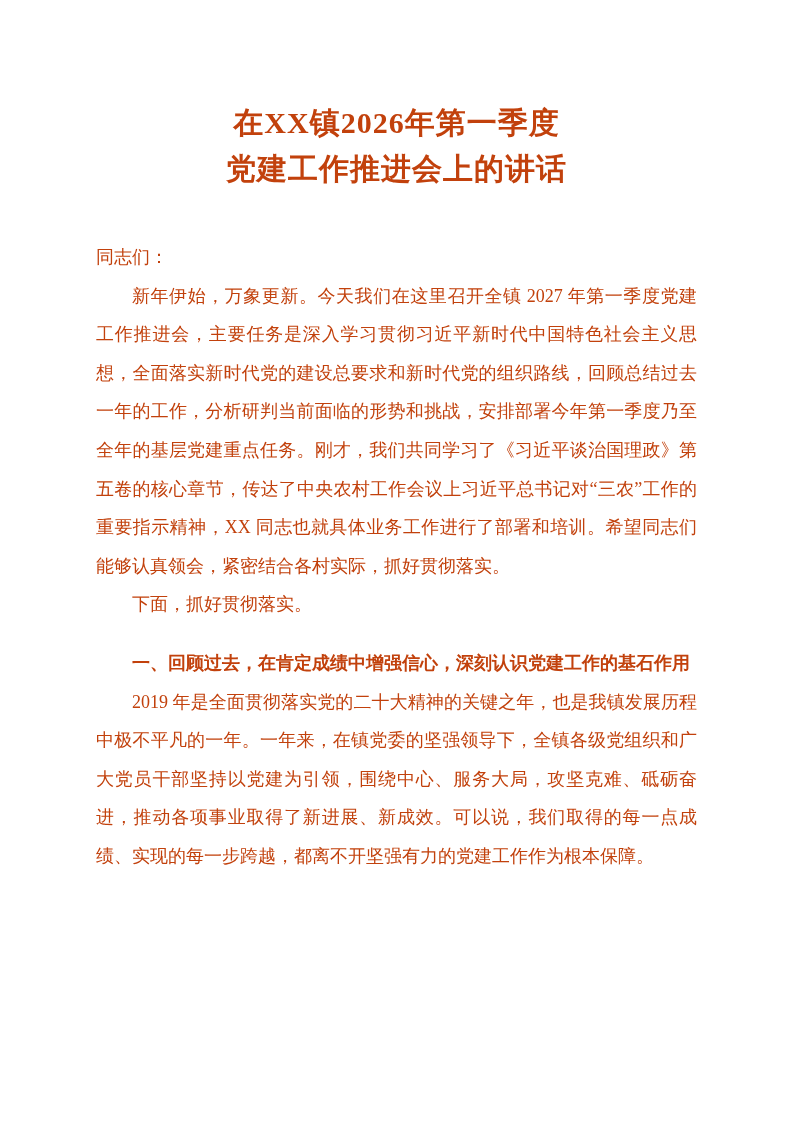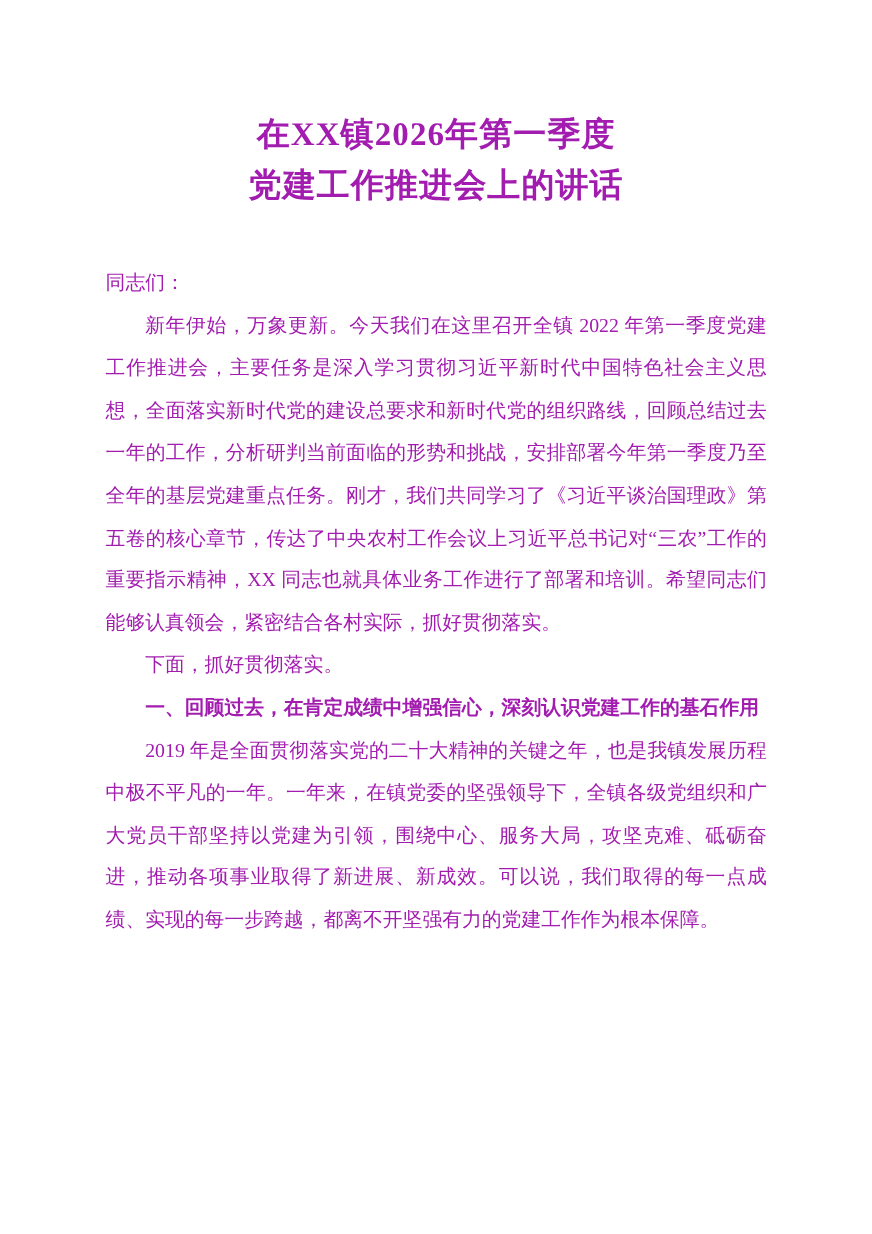--- a/index.html
+++ b/index.html
@@ -8,21 +8,21 @@
     background: #ffffff;
   }
   .page {
     position: relative;
     width: 793px;
     height: 1122px;
     background: #ffffff;
     box-sizing: border-box;
     padding: 100px 96px 0 96px;
     overflow: hidden;
-    color: #a21caf;
+    color: #c2410c;
     font-family: "Liberation Serif", "DejaVu Serif", serif;
   }
   .doc-title {
     margin: 0;
     padding: 0 10px;
     font-size: 30px;
     font-weight: bold;
     line-height: 46px;
     text-align: center;
     letter-spacing: 1px;
@@ -40,30 +40,31 @@
     text-indent: 2em;
     text-align: justify;
     font-weight: normal;
   }
   .doc-content p.salutation {
     text-indent: 0;
   }
   .doc-content p.heading {
     font-family: Liberation Serif, serif;
     font-weight: bold;
+    margin-top: 20px;
   }
   .lead-bold {
     font-weight: bold;
   }
 </style>
 </head>
 <body>
 
 <div class="page">
   <h1 class="doc-title">在XX镇2026年第一季度党建工作推进会上的讲话</h1>
   <div class="doc-content">
       <p class="salutation">同志们：</p>
-      <p class="body">新年伊始，万象更新。今天我们在这里召开全镇 2022 年第一季度党建工作推进会，主要任务是深入学习贯彻习近平新时代中国特色社会主义思想，全面落实新时代党的建设总要求和新时代党的组织路线，回顾总结过去一年的工作，分析研判当前面临的形势和挑战，安排部署今年第一季度乃至全年的基层党建重点任务。刚才，我们共同学习了《习近平谈治国理政》第五卷的核心章节，传达了中央农村工作会议上习近平总书记对“三农”工作的重要指示精神，XX 同志也就具体业务工作进行了部署和培训。希望同志们能够认真领会，紧密结合各村实际，抓好贯彻落实。</p>
+      <p class="body">新年伊始，万象更新。今天我们在这里召开全镇 2027 年第一季度党建工作推进会，主要任务是深入学习贯彻习近平新时代中国特色社会主义思想，全面落实新时代党的建设总要求和新时代党的组织路线，回顾总结过去一年的工作，分析研判当前面临的形势和挑战，安排部署今年第一季度乃至全年的基层党建重点任务。刚才，我们共同学习了《习近平谈治国理政》第五卷的核心章节，传达了中央农村工作会议上习近平总书记对“三农”工作的重要指示精神，XX 同志也就具体业务工作进行了部署和培训。希望同志们能够认真领会，紧密结合各村实际，抓好贯彻落实。</p>
       <p class="body">下面，抓好贯彻落实。</p>
       <p class="heading">一、回顾过去，在肯定成绩中增强信心，深刻认识党建工作的基石作用</p>
       <p class="body">2019 年是全面贯彻落实党的二十大精神的关键之年，也是我镇发展历程中极不平凡的一年。一年来，在镇党委的坚强领导下，全镇各级党组织和广大党员干部坚持以党建为引领，围绕中心、服务大局，攻坚克难、砥砺奋进，推动各项事业取得了新进展、新成效。可以说，我们取得的每一点成绩、实现的每一步跨越，都离不开坚强有力的党建工作作为根本保障。</p>
     </div>
 </div>
 
 </body></html>

